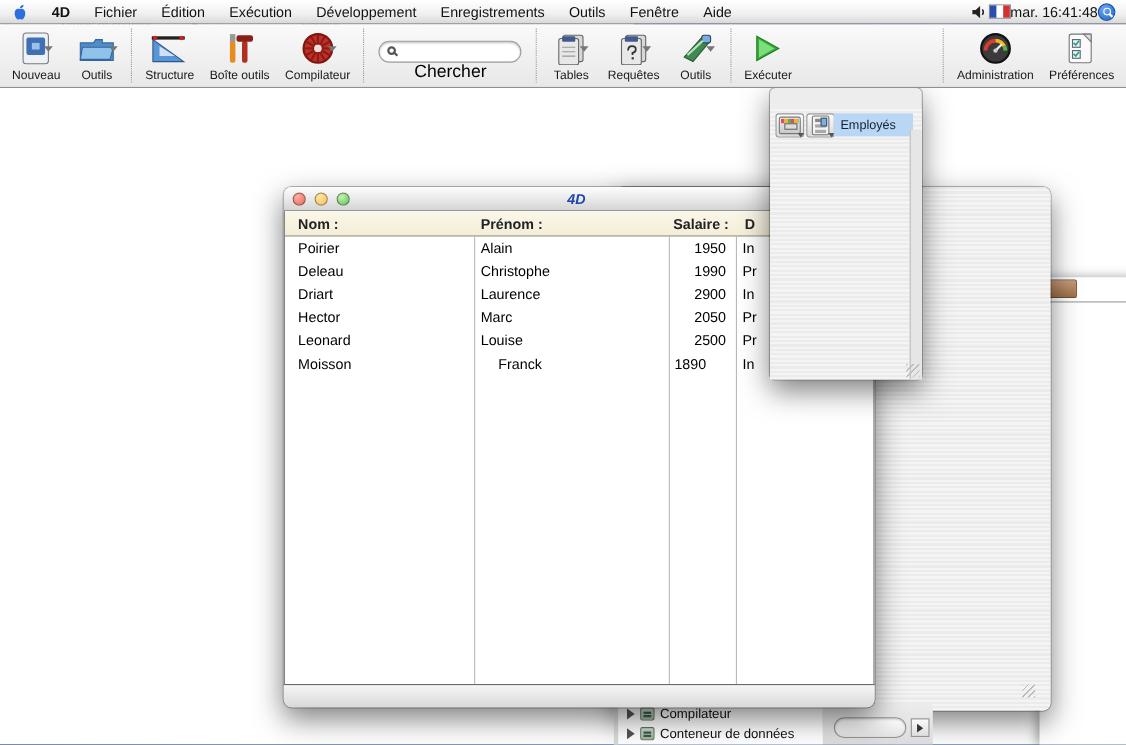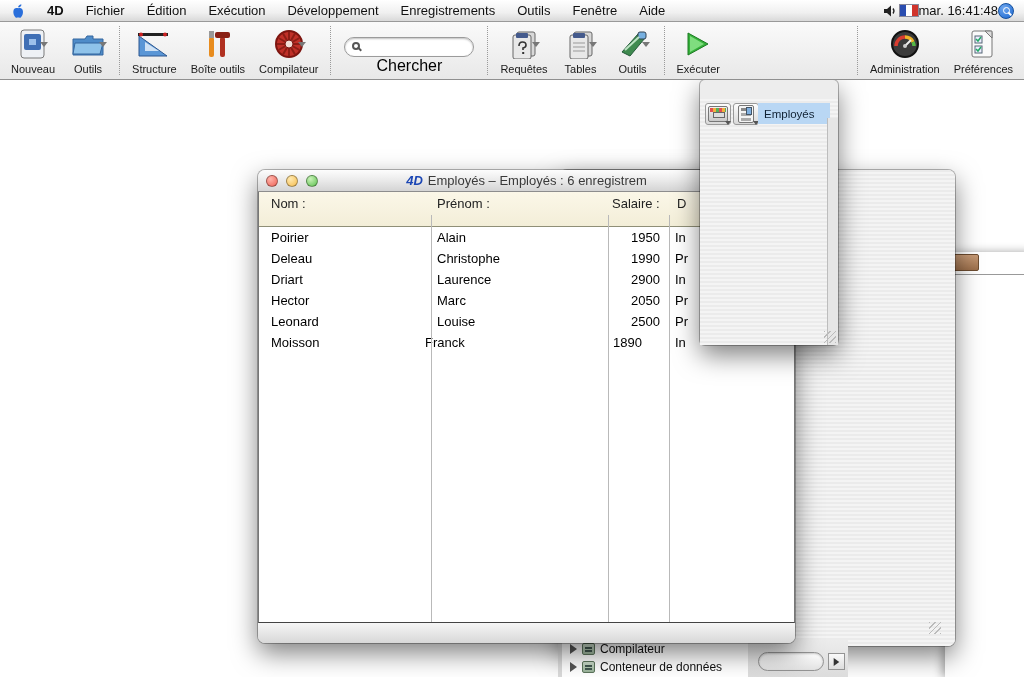--- a/index.html
+++ b/index.html
@@ -139,22 +139,22 @@
   .palico1::after{content:"";position:absolute;left:4px;bottom:3px;width:10px;height:4px;border:1px solid #666;background:#ddd;}
   .palico2{width:16px;height:18px;background:#f4f4f4;border:1px solid #777;border-radius:2px;}
   .palico2::before{content:"";position:absolute;left:2px;right:2px;top:2px;height:3px;background:#888;
     box-shadow:0 5px 0 #aaa,0 10px 0 #aaa;}
   .palico2::after{content:"";position:absolute;right:1px;top:1px;width:4px;height:6px;background:#7fb0e0;border:1px solid #456;}
 
   
   #win-records{left:258px;top:170px;width:537px;height:473px;background:#eee;z-index:7;}
   #rec-body{position:absolute;left:0;top:22px;right:0;bottom:20px;background:#fff;
     border-left:1px solid #777;border-right:1px solid #777;border-bottom:1px solid #444;overflow:hidden;}
-  #rec-head{position:relative;height:35px;background:linear-gradient(#fbf7e8,#f3eed8);border-bottom:1px solid #8f8f77;
-    font-size:13px;color:#222;}
+  #rec-head{position:relative;height:23px;background:linear-gradient(#fbf7e8,#f3eed8);border-bottom:1px solid #8f8f77;
+    font-size:13px;color:#222;font-weight:bold;}
   #rec-head span{position:absolute;top:4px;}
   .rrow{position:relative;height:21px;font-size:13px;color:#000;}
   .rrow span{position:absolute;top:3px;}
   .cdiv{position:absolute;top:23px;bottom:0;width:1px;background:#b9b9b9;}
   #rec-foot{position:absolute;left:0;bottom:0;right:0;height:20px;border-radius:0 0 7px 7px;
     background:linear-gradient(#f6f6f6,#d8d8d8);}
   .t4d{color:#1b46b4;font-weight:bold;font-style:italic;margin-right:5px;}
 
   
   #win-method{left:8px;top:290px;width:252px;height:248px;background:#fff;}
@@ -401,21 +401,20 @@
   </div>
 
   <div class="win" id="win-records">
     <div class="tb">
       <div class="lights">
         <div class="lt red"></div>
         <div class="lt yel"></div>
         <div class="lt grn"></div>
       </div>
       <span class="t4d">4D</span>
-      <span>Employés – Employés : 6 enregistrem</span>
     </div>
     <div id="rec-body">
       <div id="rec-head">
           <span style="left:12px">Nom :</span>
           <span style="left:178px">Prénom :</span>
           <span style="left:353px">Salaire :</span>
           <span style="left:418px">D</span>
         </div>
       <div id="rec-rows">
           <div class="rrow">
@@ -443,21 +442,21 @@
      <span style="left:416px">Pr</span>
           </div>
           <div class="rrow">
      <span style="left:12px">Leonard</span>
      <span style="left:178px">Louise</span>
      <span style="left:349px;width:52px;text-align:right">2500</span>
      <span style="left:416px">Pr</span>
           </div>
           <div class="rrow">
      <span style="left:12px">Moisson</span>
-     <span style="left:166px">Franck</span>
+     <span style="left:194px">Franck</span>
      <span style="left:331px;width:52px;text-align:right">1890</span>
      <span style="left:416px">In</span>
           </div>
         </div>
       <div class="cdiv" style="left:172px"></div>
       <div class="cdiv" style="left:349px"></div>
       <div class="cdiv" style="left:410px"></div>
     </div>
     <div id="rec-foot"></div>
   </div>
@@ -599,45 +598,45 @@
       <span class="lbl">Chercher</span>
       </div>
       <div class="tsep"></div>
       <div class="tbtn">
       <span class="iconwrap">
           <span>
             <svg width="28" height="30">
               <rect x="7" y="3" width="18" height="24" rx="2" fill="#d8d8d8" stroke="#666"></rect>
               <rect x="3" y="6" width="18" height="24" rx="2" fill="#e8e8e8" stroke="#666"></rect>
               <rect x="6" y="4" width="12" height="5" rx="1" fill="#445a8c"></rect>
-              <path d="M9 17 q0 -4 3.5 -4 q3.5 0 3.5 3 q0 2.5 -3 3 l0 2" stroke="#333" fill="none" stroke-width="1.6"></path>
-              <rect x="12.2" y="23" width="2" height="2" fill="#333"></rect>
-            </svg>
-          </span>
-      <span class="dnarr arr"></span>
-        </span>
-      <span class="lbl">Requêtes</span>
-      </div>
-      <div class="tbtn">
-      <span class="iconwrap">
-          <span>
-            <svg width="28" height="30">
-              <rect x="7" y="3" width="18" height="24" rx="2" fill="#d8d8d8" stroke="#666"></rect>
-              <rect x="3" y="6" width="18" height="24" rx="2" fill="#e8e8e8" stroke="#666"></rect>
-              <rect x="6" y="4" width="12" height="5" rx="1" fill="#445a8c"></rect>
               <g stroke="#999">
                 <line x1="6" y1="14" x2="18" y2="14"></line>
                 <line x1="6" y1="18" x2="18" y2="18"></line>
                 <line x1="6" y1="22" x2="18" y2="22"></line>
               </g>
             </svg>
           </span>
       <span class="dnarr arr"></span>
         </span>
       <span class="lbl">Tables</span>
+      </div>
+      <div class="tbtn">
+      <span class="iconwrap">
+          <span>
+            <svg width="28" height="30">
+              <rect x="7" y="3" width="18" height="24" rx="2" fill="#d8d8d8" stroke="#666"></rect>
+              <rect x="3" y="6" width="18" height="24" rx="2" fill="#e8e8e8" stroke="#666"></rect>
+              <rect x="6" y="4" width="12" height="5" rx="1" fill="#445a8c"></rect>
+              <path d="M9 17 q0 -4 3.5 -4 q3.5 0 3.5 3 q0 2.5 -3 3 l0 2" stroke="#333" fill="none" stroke-width="1.6"></path>
+              <rect x="12.2" y="23" width="2" height="2" fill="#333"></rect>
+            </svg>
+          </span>
+      <span class="dnarr arr"></span>
+        </span>
+      <span class="lbl">Requêtes</span>
       </div>
       <div class="tbtn">
       <span class="iconwrap">
           <span>
             <svg width="30" height="28">
               <polygon points="4,22 20,4 27,8 12,26" fill="#3f8a4f" stroke="#25593a"></polygon>
               <rect x="20" y="2" width="8" height="7" rx="2" fill="#77b0e0" stroke="#345"></rect>
               <line x1="7" y1="20" x2="21" y2="7" stroke="#bde3c4" stroke-width="2"></line>
             </svg>
           </span>

